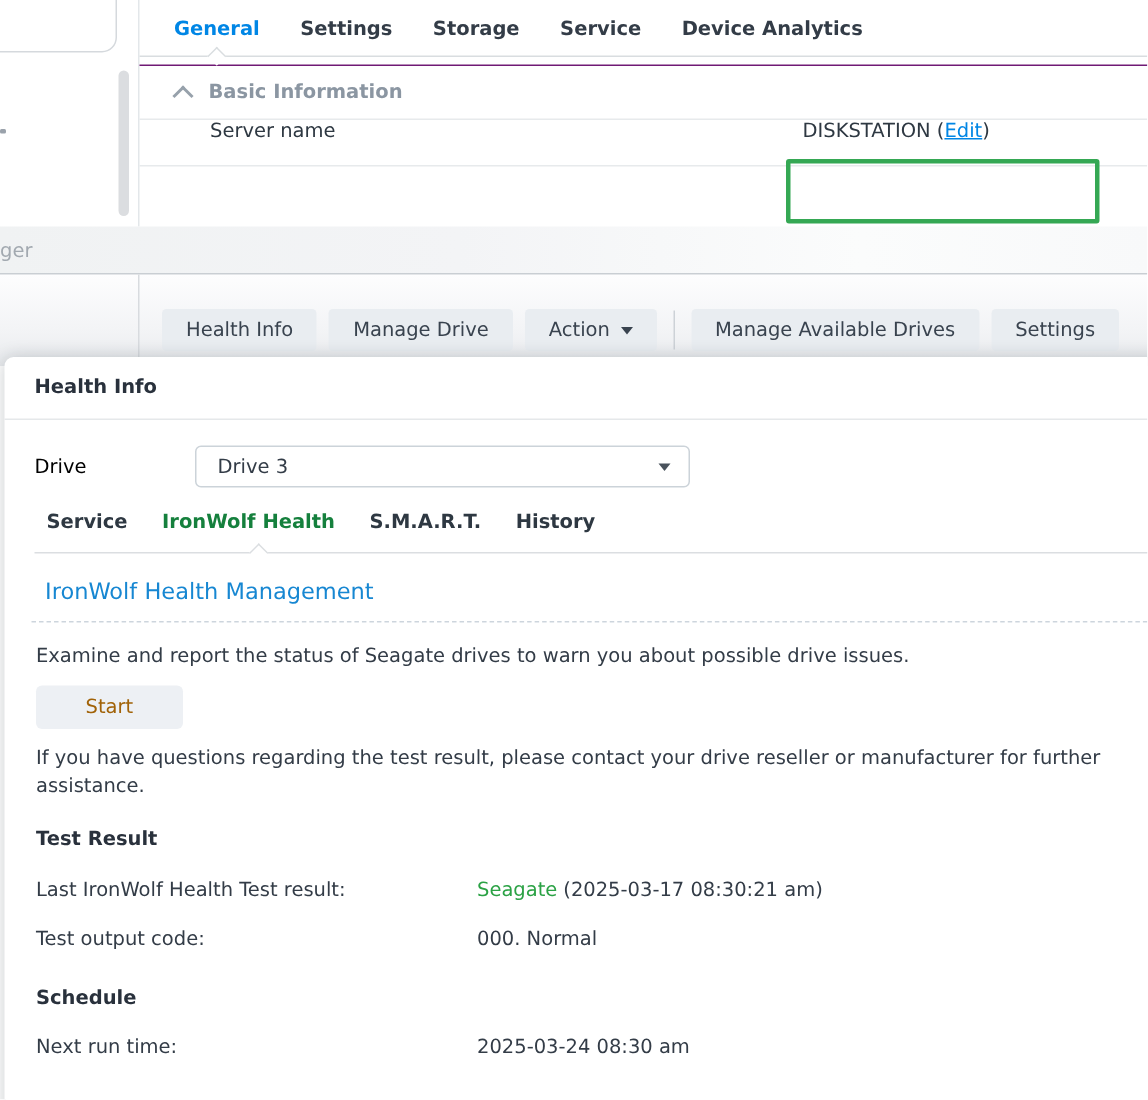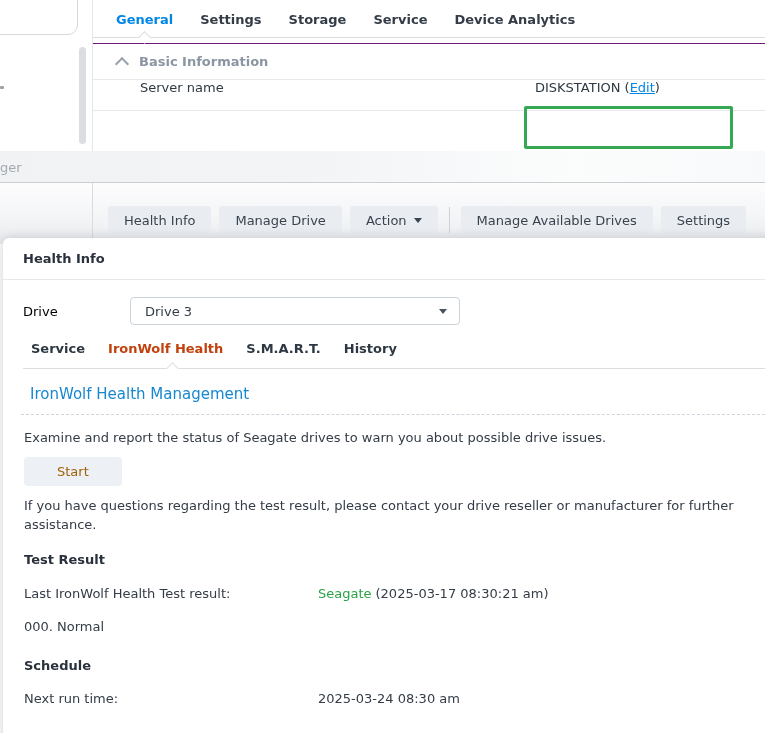--- a/index.html
+++ b/index.html
@@ -53,21 +53,21 @@
   .dlg-body{padding:0 20px;position:relative;}
   .drive-row{margin-top:17px;display:flex;align-items:center;}
   .drive-row .lbl{width:107px;color:#000000;}
   .select{width:330px;height:28px;box-sizing:border-box;border:1px solid #ccd3d9;border-radius:4px;
     display:flex;align-items:center;justify-content:space-between;padding:0 12px 0 14px;
     background:#fff;color:#333c47;cursor:pointer;}
   .select .caret{border-top-color:#49525c;}
   .dlg-tabs{position:relative;margin-top:16px;display:flex;gap:23px;padding:0 0 12px 8px;
     border-bottom:1px solid #dbdee1;font-weight:bold;color:#2e3842;}
   .dlg-tab{cursor:pointer;white-space:nowrap;}
-  .dlg-tab.active{color:#c2410c;}
+  .dlg-tab.active{color:#15803d;}
   .dlg-notch{position:absolute;left:145px;bottom:-5px;width:8px;height:8px;background:#fff;
     border-left:1px solid #dbdee1;border-top:1px solid #dbdee1;transform:rotate(45deg);}
   .dlg-heading{margin:16px 0 0 7px;font-size:15px;color:#1787d2;}
   .dashed-hr{border:0;border-top:1px dashed #cdd5dd;margin:11px -20px 0 -2px;}
   .para{margin:15px 18px 0 1px;color:#333c47;}
   .start-btn{margin:12px 0 0 1px;height:29px;padding:0 33px;background:#edf0f4;border:0;border-radius:4px;
     color:#a16207;font:13px "DejaVu Sans","Liberation Sans",sans-serif;cursor:pointer;}
   .note{margin:10px 18px 0 1px;line-height:19px;color:#333c47;}
   .sub-head{margin:18px 0 0 1px;font-weight:bold;color:#29313c;}
   .kv{display:flex;margin:19px 0 0 1px;color:#333c47;}
@@ -168,20 +168,21 @@
       <div class="note">If you have questions regarding the test result, please contact your drive reseller or manufacturer for further assistance.</div>
 
       <div class="sub-head">Test Result</div>
 
       <div class="kv">
         <span class="lbl">Last IronWolf Health Test result:</span>
         <span><span class="status-green">Seagate</span><span class="detail">(2025-03-17 08:30:21 am)</span></span>
       </div>
 
       <div class="kv second">
+        <span class="lbl">Test output code:</span>
         <span>000. Normal</span>
       </div>
 
       <div class="sub-head sched-head">Schedule</div>
 
       <div class="kv second">
         <span class="lbl">Next run time:</span>
         <span>2025-03-24 08:30 am</span>
       </div>
 

